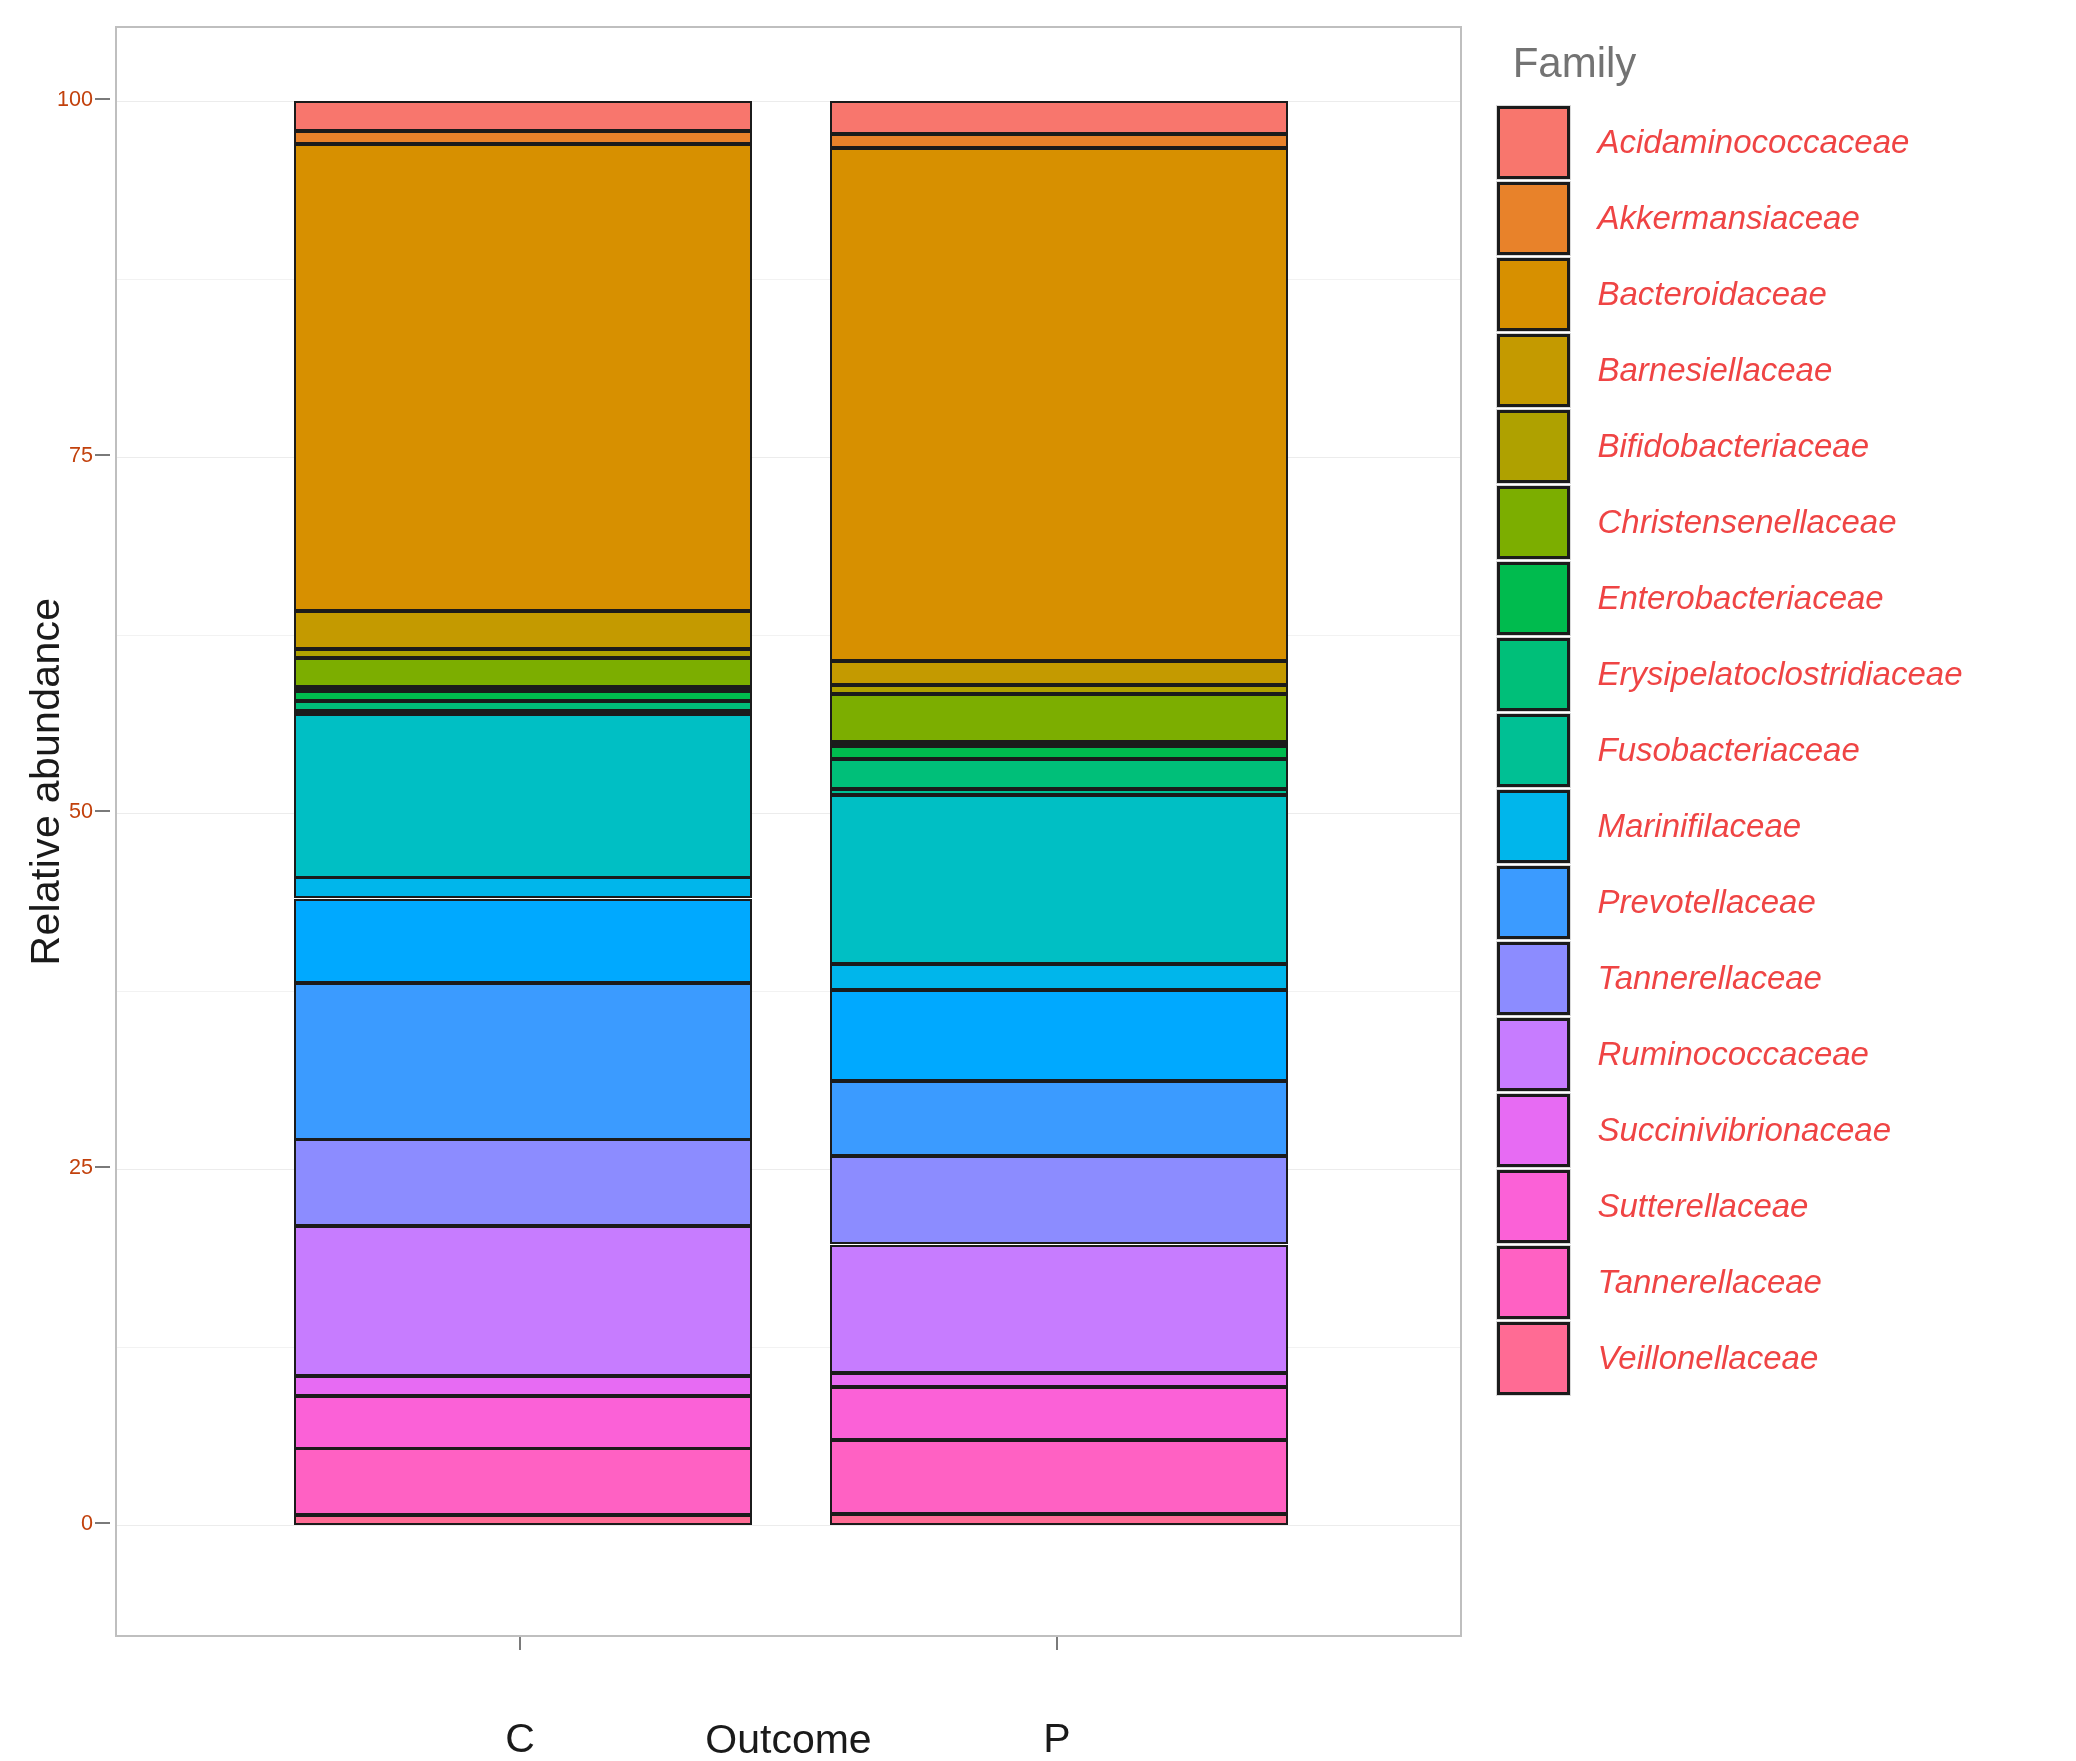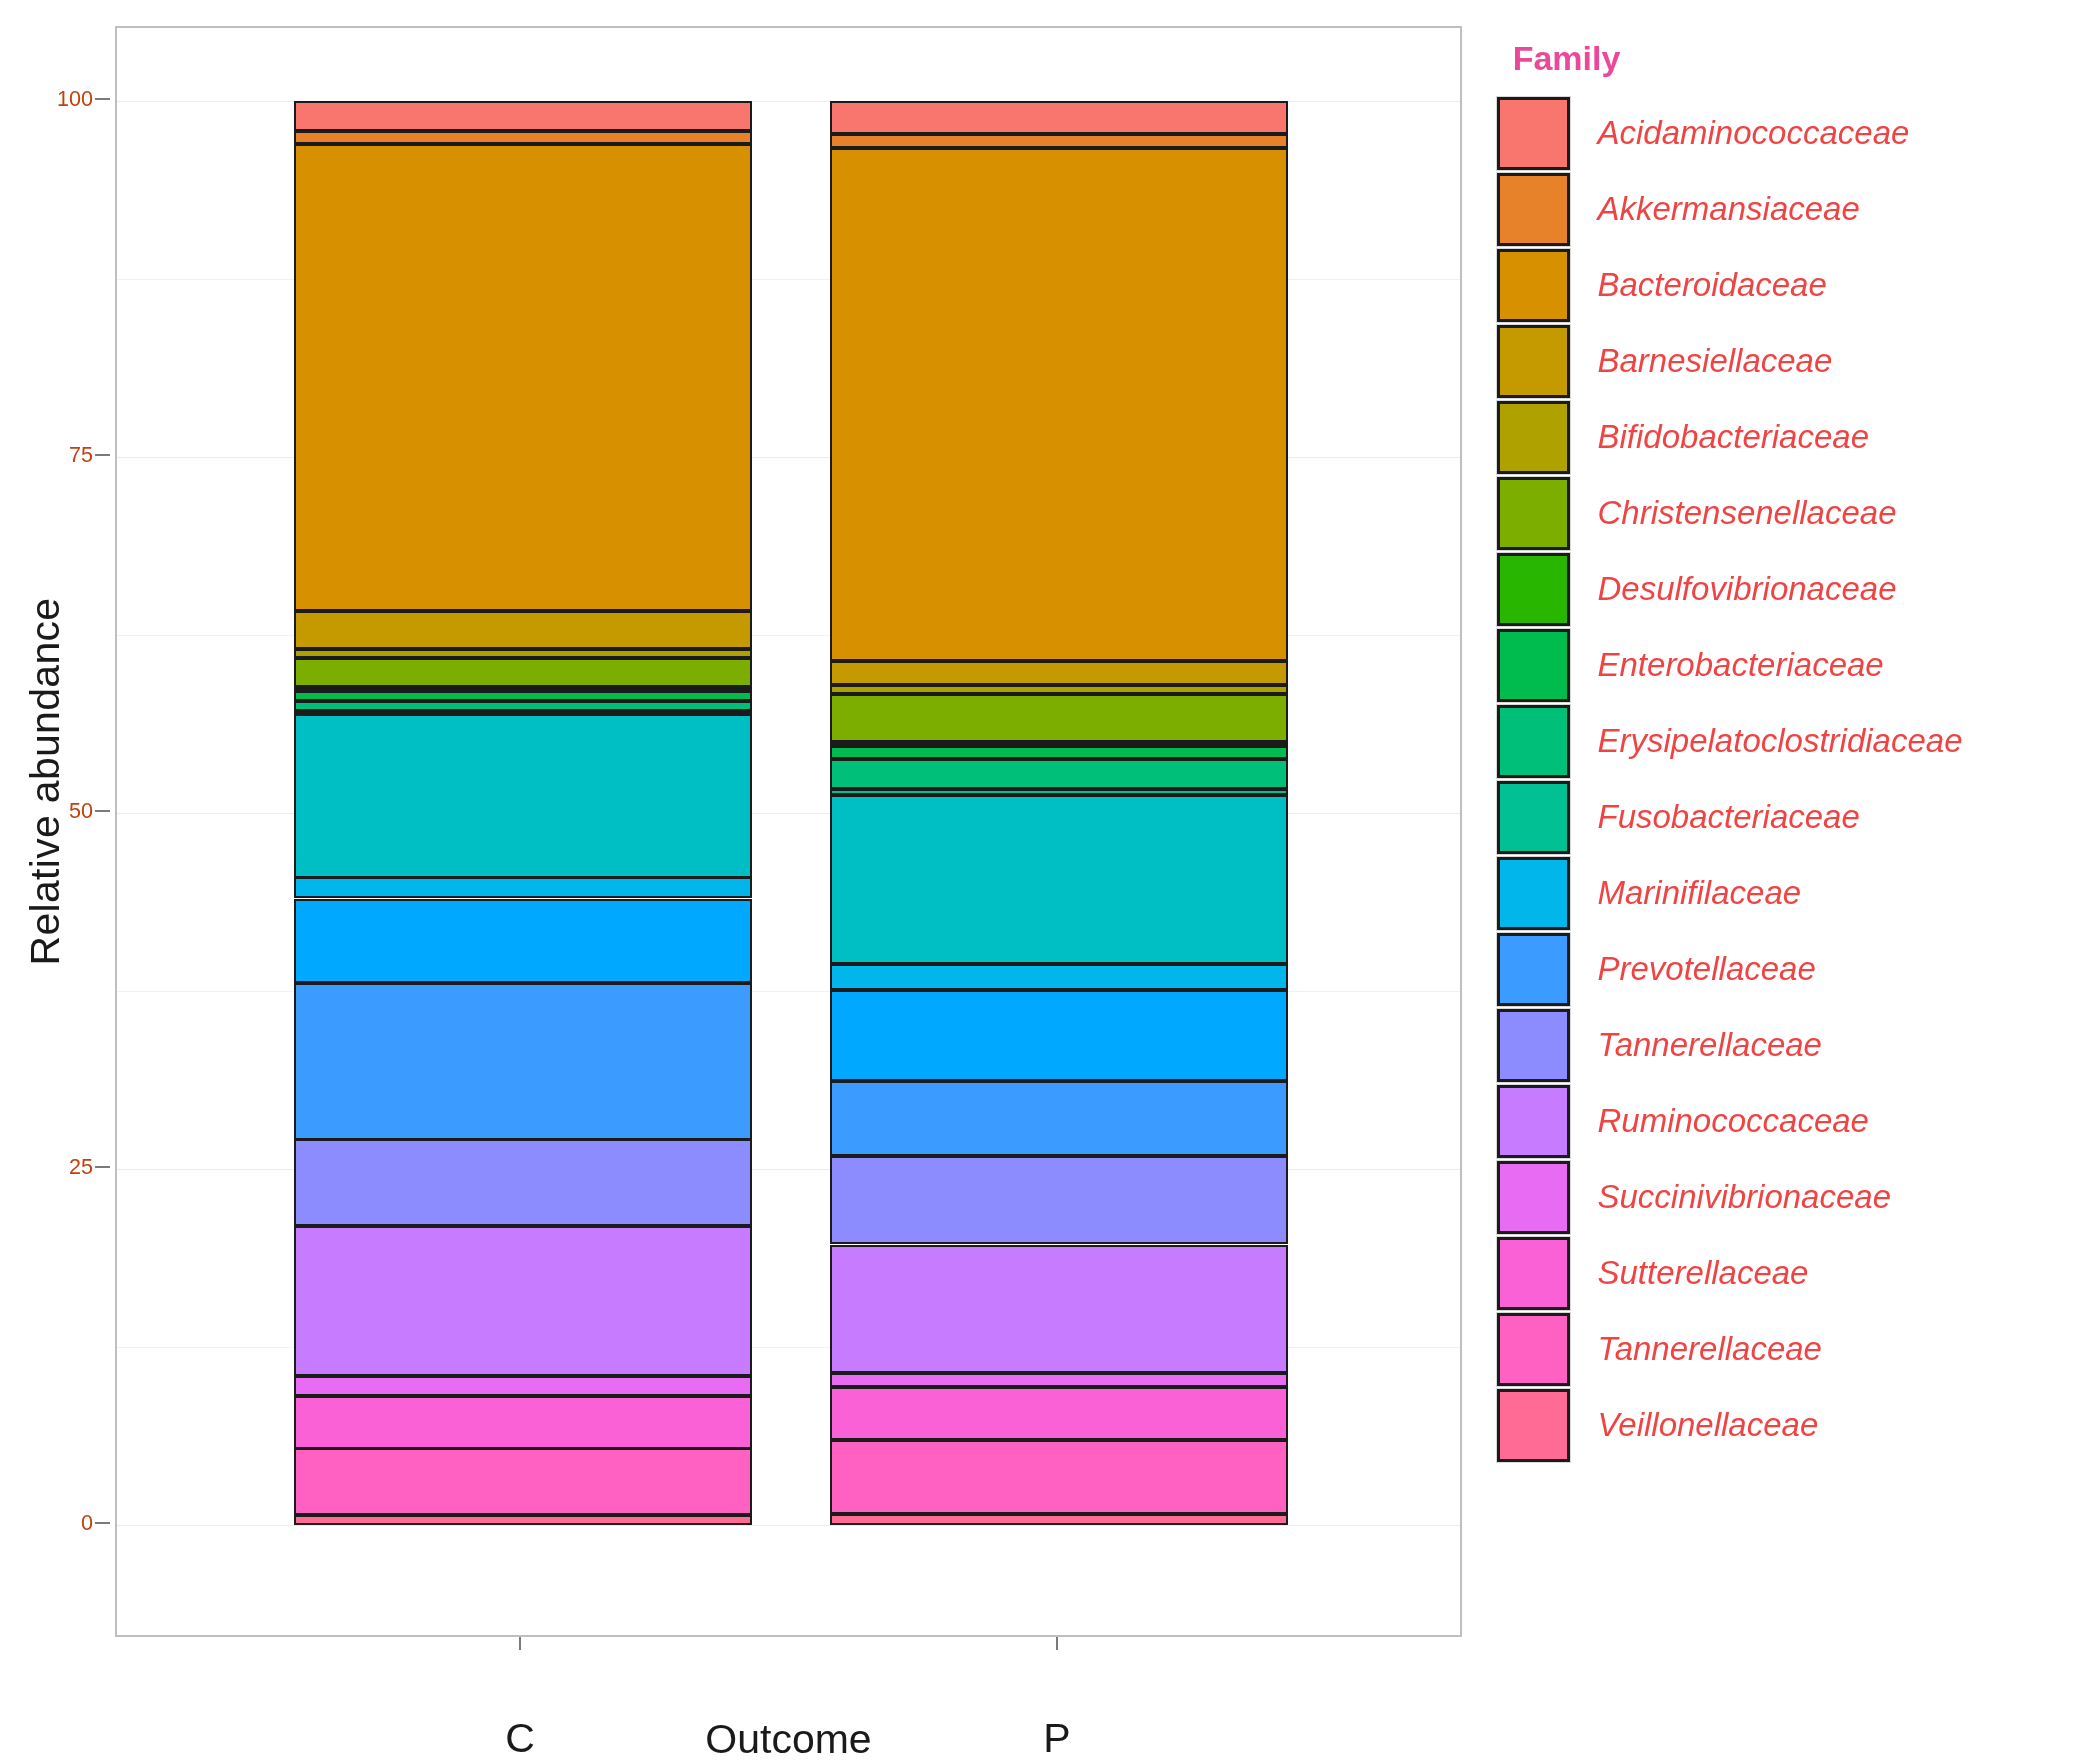--- a/index.html
+++ b/index.html
@@ -32,21 +32,21 @@
   #xaxis{position:absolute;left:115px;top:1637px;width:1347px;height:33px;}
   .xtick-mark{position:absolute;top:0;width:2px;height:13px;background:#7a7a7a;
               transform:translateX(-50%);}
   .xtick-label{position:absolute;top:78px;transform:translateX(-50%);
                font-size:41px;color:#1a1a1a;white-space:nowrap;}
   #xtitle{position:absolute;left:115px;top:1716px;width:1347px;text-align:center;
           font-size:41px;color:#1a1a1a;}
 
   
   #legend{position:absolute;left:1497px;top:39px;width:562px;}
-  #legend-title{font-size:34px;color:#ec4899;margin:0 0 17px 15.7px;font-weight:bold;}
+  #legend-title{font-size:42px;color:#737373;margin:0 0 17px 15.7px;}
   .legend-row{display:flex;align-items:center;height:76px;}
   .legend-key{width:73px;height:73px;box-sizing:border-box;
               border:3.3px solid #1b1b1b;background:#eaeaea;flex:0 0 auto;
               outline:1.3px solid #d9d9d9;}
   .legend-label{margin-left:27.5px;font-size:33px;font-style:italic;color:#ef4444;
                 white-space:nowrap;}
 </style>
 </head>
 <body>
 
@@ -152,24 +152,20 @@
         </div>
         <div class="legend-row">
           <div class="legend-key" style="background: rgb(175, 161, 0);"></div>
           <div class="legend-label">Bifidobacteriaceae</div>
         </div>
         <div class="legend-row">
           <div class="legend-key" style="background: rgb(124, 174, 0);"></div>
           <div class="legend-label">Christensenellaceae</div>
         </div>
         <div class="legend-row">
-          <div class="legend-key" style="background: rgb(41, 182, 0);"></div>
-          <div class="legend-label">Desulfovibrionaceae</div>
-        </div>
-        <div class="legend-row">
           <div class="legend-key" style="background: rgb(0, 187, 78);"></div>
           <div class="legend-label">Enterobacteriaceae</div>
         </div>
         <div class="legend-row">
           <div class="legend-key" style="background: rgb(0, 191, 121);"></div>
           <div class="legend-label">Erysipelatoclostridiaceae</div>
         </div>
         <div class="legend-row">
           <div class="legend-key" style="background: rgb(0, 192, 148);"></div>
           <div class="legend-label">Fusobacteriaceae</div>

